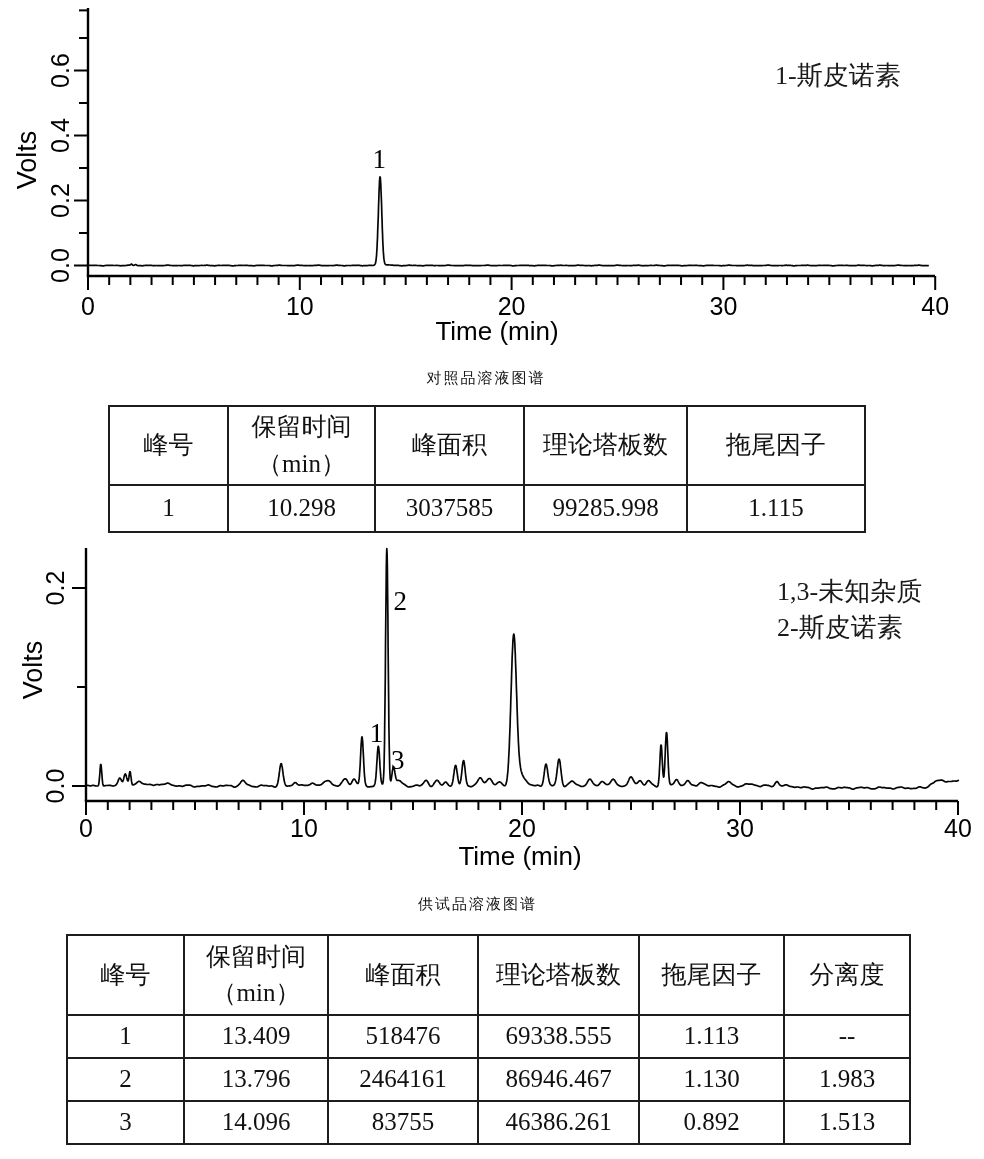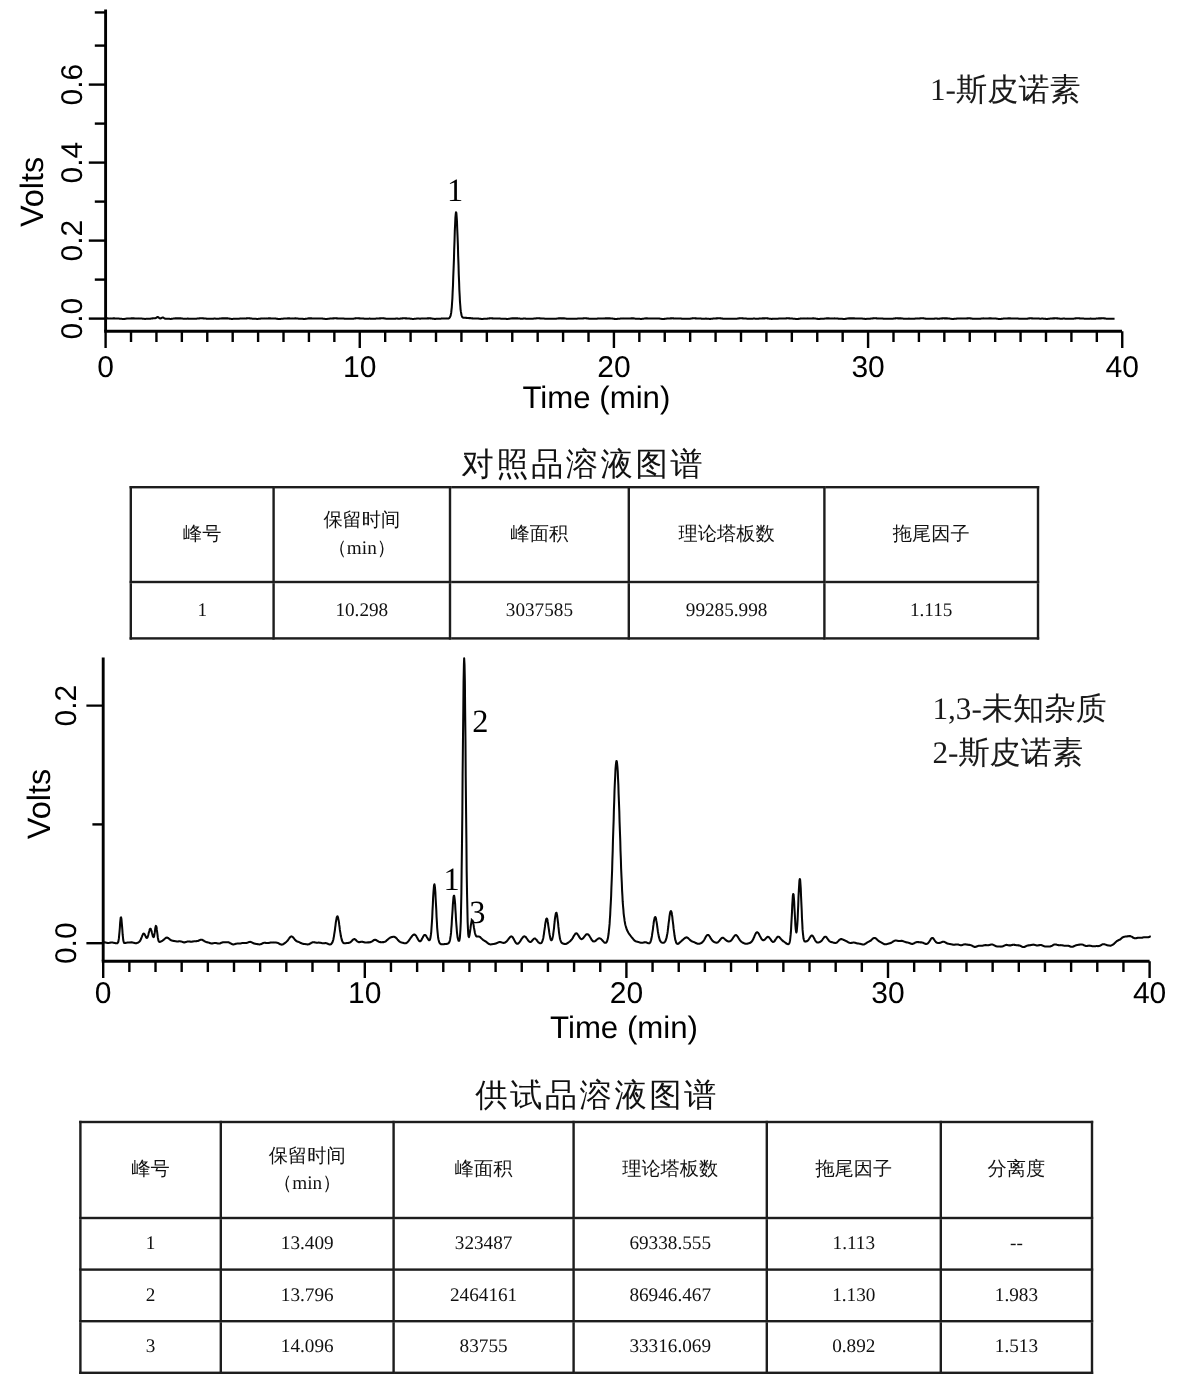--- a/index.html
+++ b/index.html
@@ -1,26 +1,26 @@
 <!DOCTYPE html>
 <html><head>
 <meta charset="utf-8">
 <style>
   html,body{margin:0;padding:0;background:#ffffff;}
   .page{position:relative;width:984px;height:1159px;background:#ffffff;overflow:hidden;
         font-family:"Liberation Serif","DejaVu Serif",serif;color:#000;}
   svg.chart{position:absolute;left:0;}
   #chart1{top:0;}
   #chart2{top:540px;}
-  .cap{position:absolute;text-align:center;font-size:27px;letter-spacing:2px;
+  .cap{position:absolute;text-align:center;font-size:15px;letter-spacing:2px;
        font-family:Liberation Mono, monospace;color:#111;}
   #cap1{left:108px;top:369px;width:756px;}
-  #cap2{left:76px;top:895px;width:843px;}
+  #cap2{left:56px;top:895px;width:843px;}
   table.datatable{position:absolute;border-collapse:collapse;table-layout:fixed;
-       font-family:"Liberation Serif","DejaVu Serif",serif;font-size:16px;color:#111;}
+       font-family:"Liberation Serif","DejaVu Serif",serif;font-size:25px;color:#111;}
   #table1{left:108px;top:405px;}
   #table2{left:66px;top:934px;}
   table.datatable th, table.datatable td{
        border:2px solid #1d1d1d;text-align:center;vertical-align:middle;
        font-weight:normal;padding:0;white-space:pre-line;line-height:1.45;}
 </style>
 </head>
 <body>
 
 <div class="page">
@@ -219,36 +219,36 @@
           <th>峰面积</th>
           <th>理论塔板数</th>
           <th>拖尾因子</th>
           <th>分离度</th>
         </tr>
       </thead>
       <tbody>
         <tr style="height: 43px;">
           <td>1</td>
           <td>13.409</td>
-          <td>323487</td>
+          <td>518476</td>
           <td>69338.555</td>
           <td>1.113</td>
           <td>--</td>
         </tr>
         <tr style="height: 43px;">
           <td>2</td>
           <td>13.796</td>
           <td>2464161</td>
           <td>86946.467</td>
           <td>1.130</td>
           <td>1.983</td>
         </tr>
         <tr style="height: 43px;">
           <td>3</td>
           <td>14.096</td>
           <td>83755</td>
-          <td>33316.069</td>
+          <td>46386.261</td>
           <td>0.892</td>
           <td>1.513</td>
         </tr>
       </tbody>
     </table>
 </div>
 
 </body></html>

